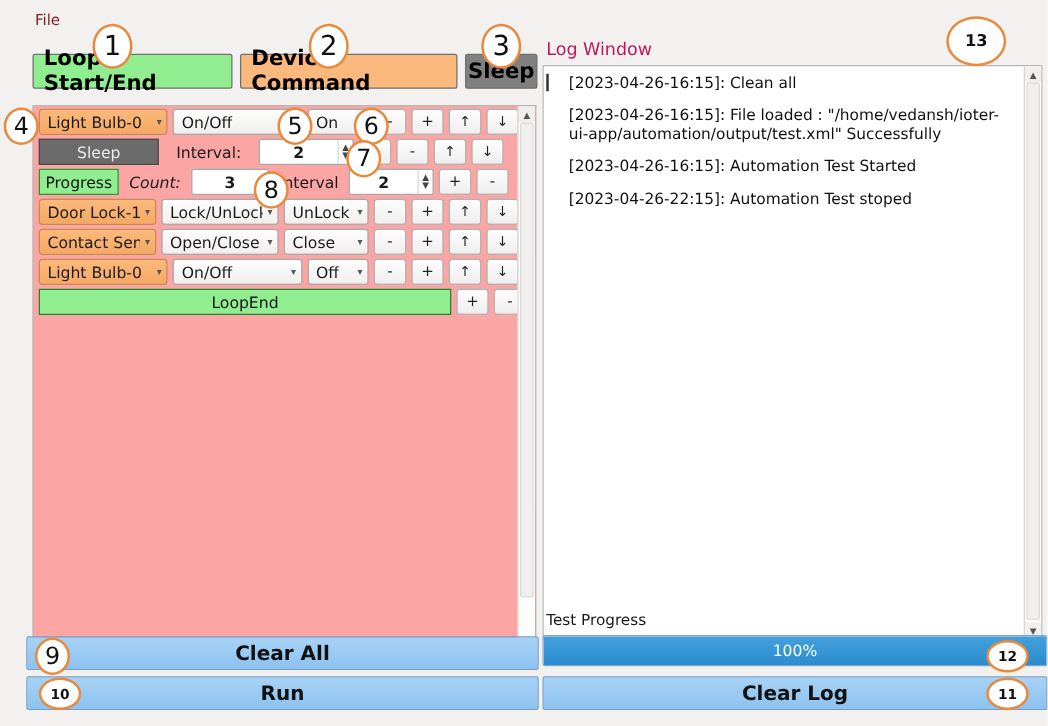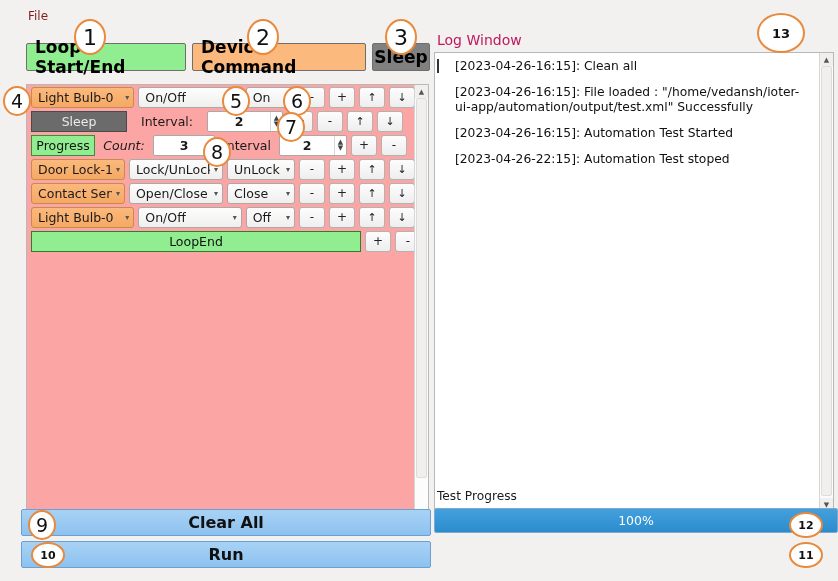--- a/index.html
+++ b/index.html
@@ -428,20 +428,21 @@
     <div class="blue-btn" style="position:absolute;top:0;left:0;">Clear All</div>
   </div>
 
   <div class="bottom-right">
     <div class="progress-label">Test Progress</div>
     <div class="progress-outer">
       <div class="progress-fill" id="progfill" style="width: 100%;">
         <span>100%</span>
       </div>
     </div>
+    <div class="blue-btn" style="position:absolute;top:52px;left:0;">Clear Log</div>
   </div>
 
   <div id="callout-layer">
       <div class="callout big" style="left: 74px; top: 19px;">1</div>
       <div class="callout big" style="left: 247px; top: 19px;">2</div>
       <div class="callout big" style="left: 385px; top: 19px;">3</div>
       <div class="callout med" style="left: 3px; top: 86px;">4</div>
       <div class="callout med" style="left: 222px; top: 86px;">5</div>
       <div class="callout med" style="left: 283px; top: 86px;">6</div>
       <div class="callout med" style="left: 277px; top: 112px;">7</div>

